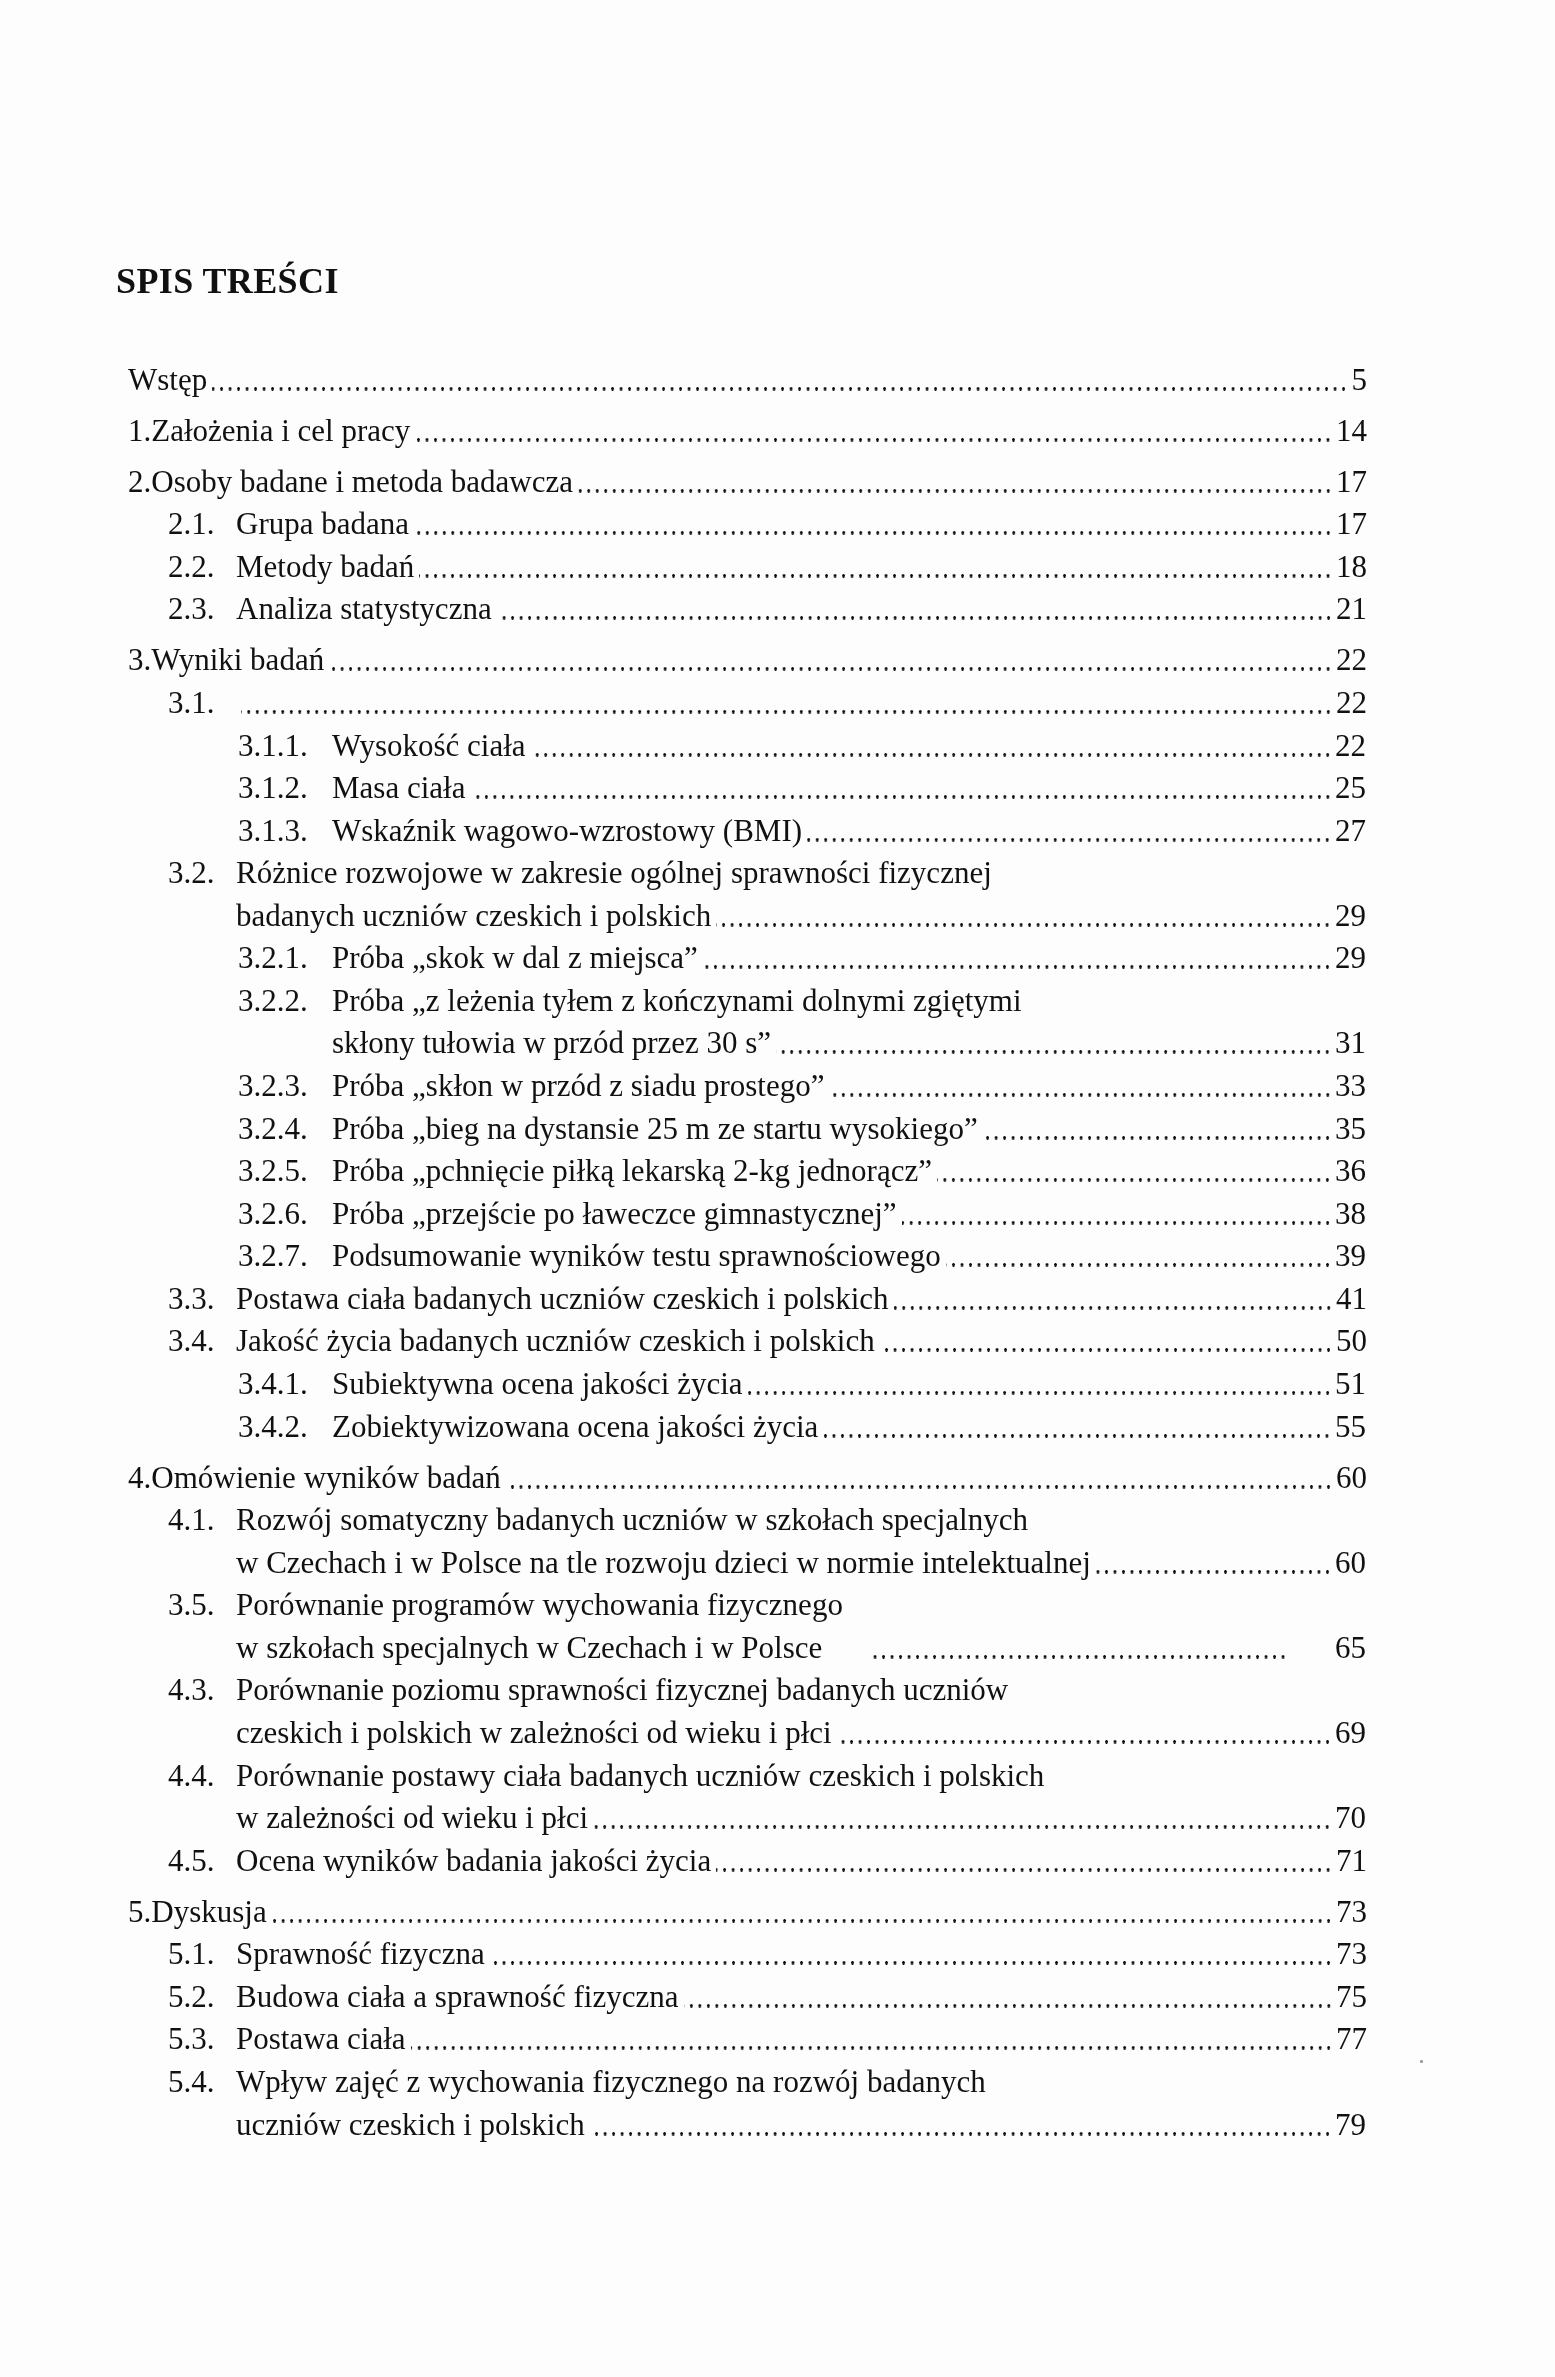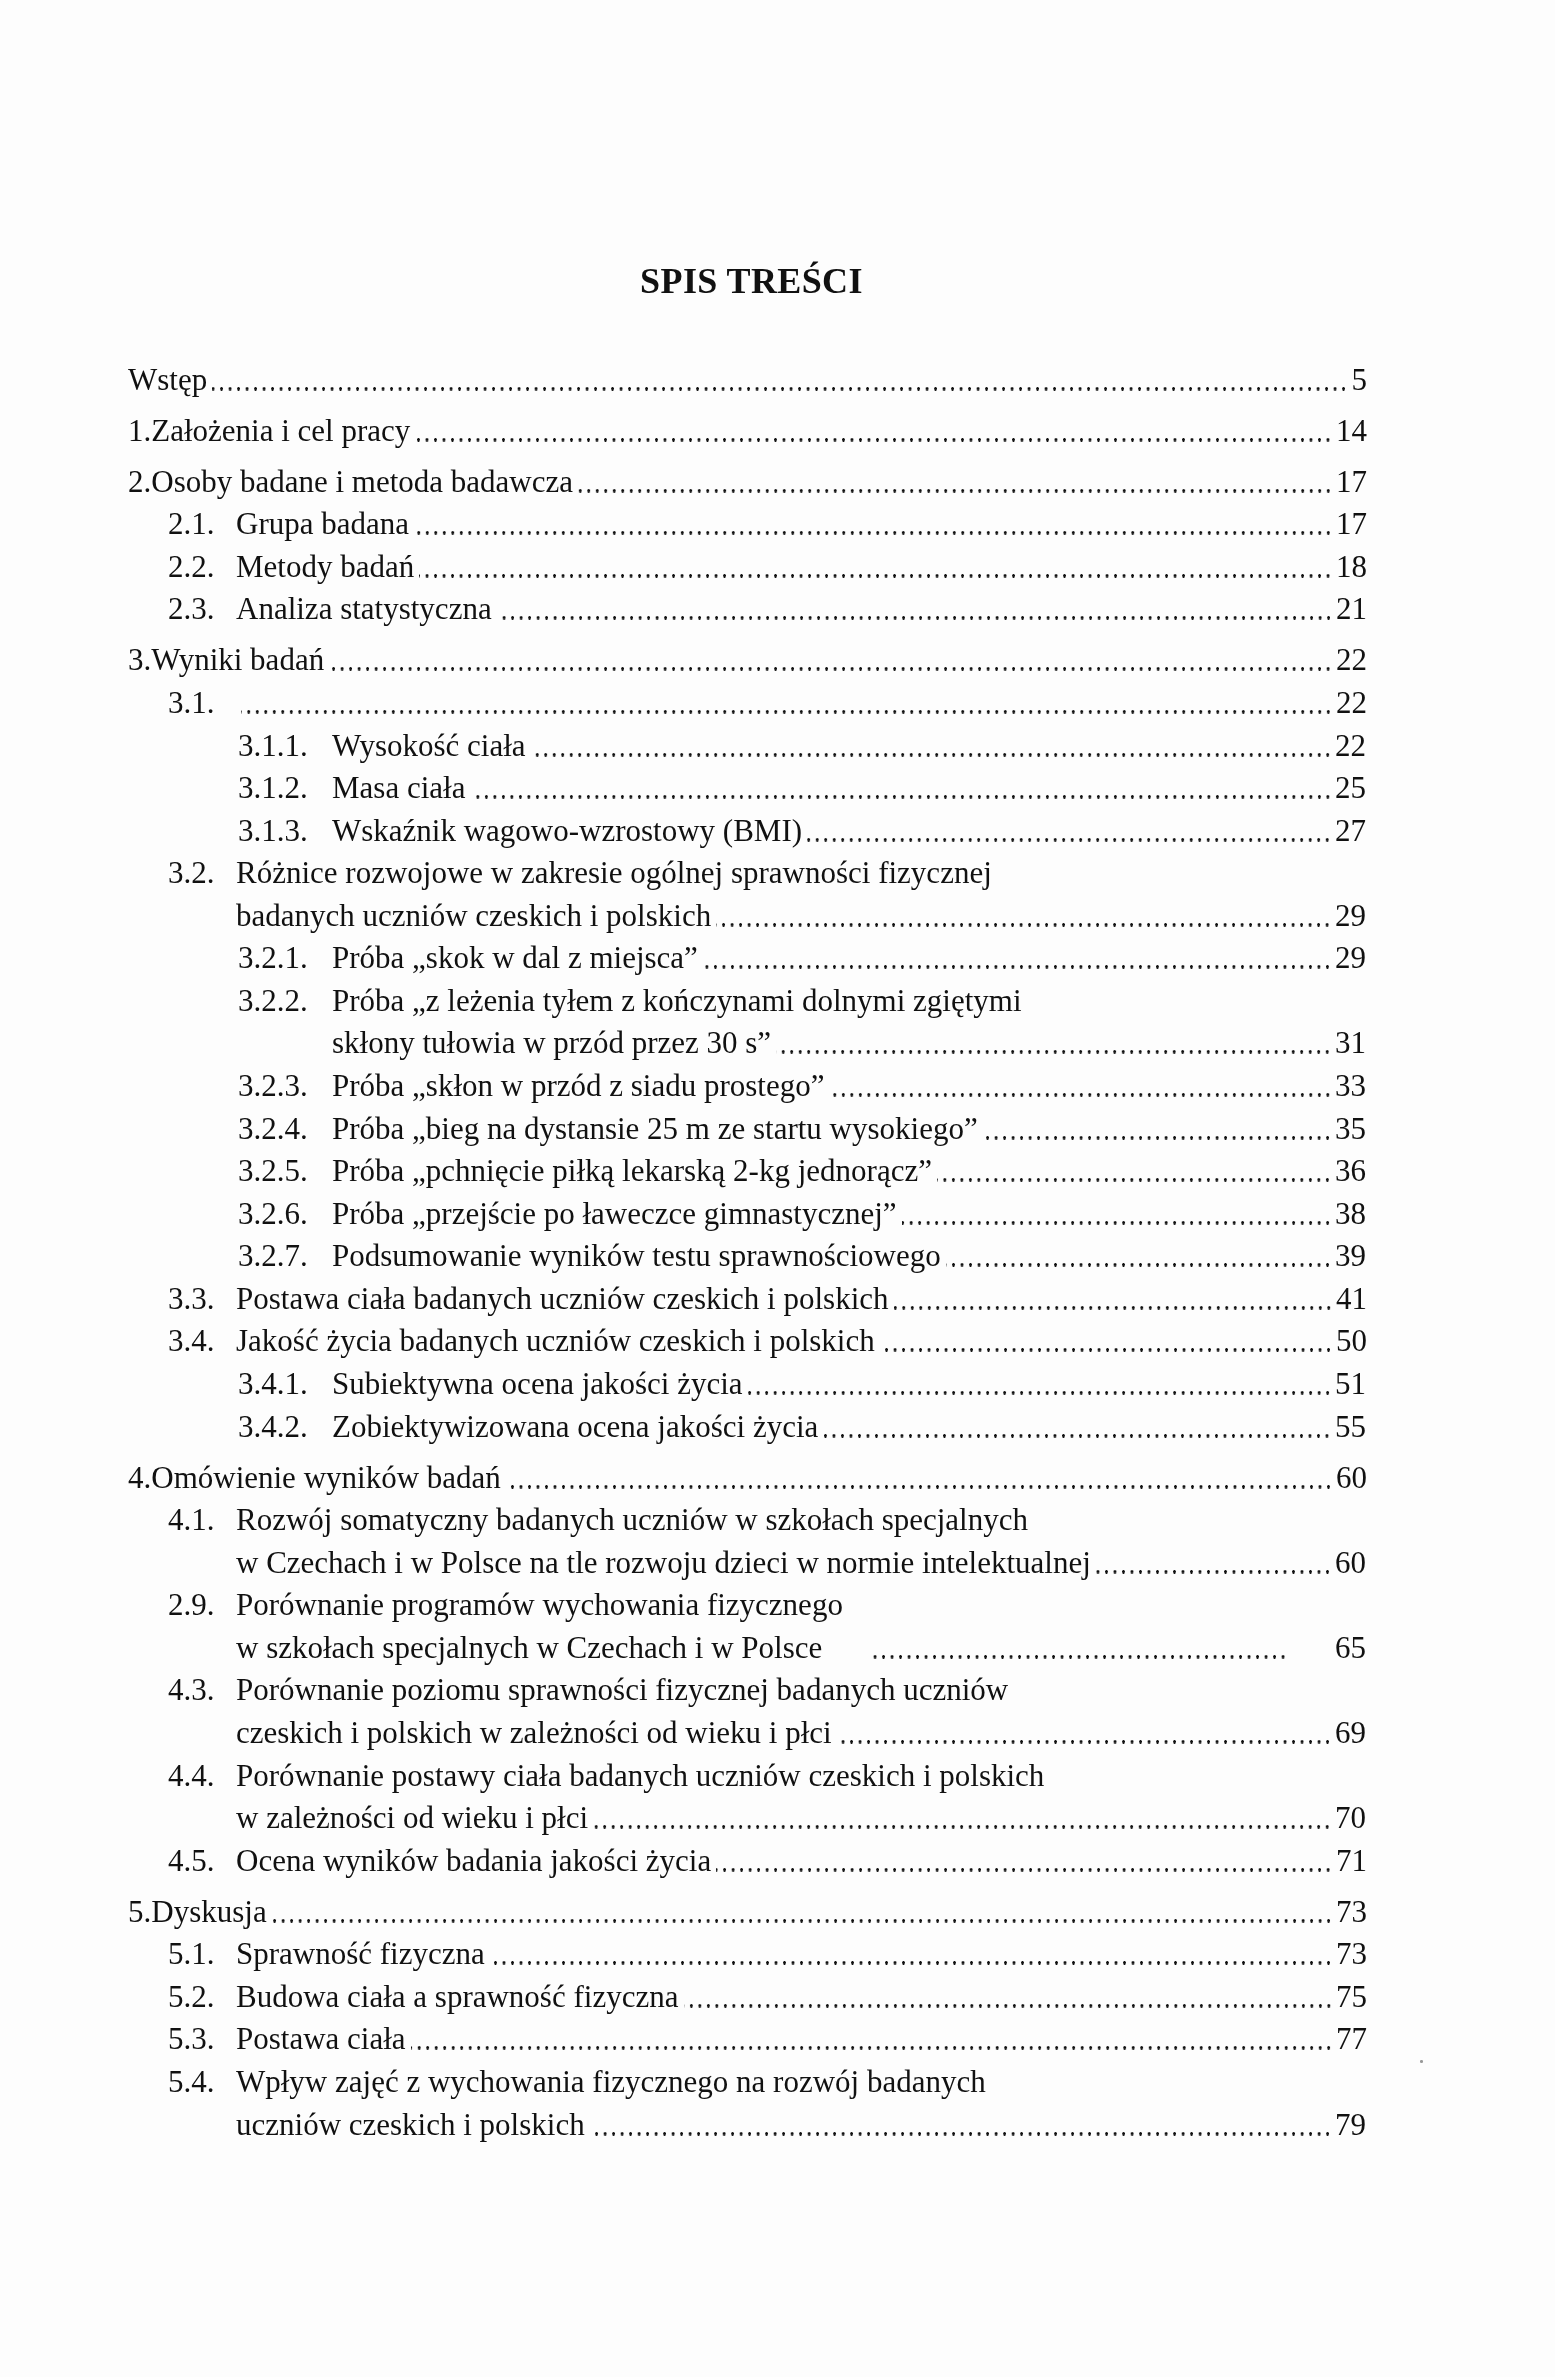--- a/index.html
+++ b/index.html
@@ -3,22 +3,22 @@
 <meta charset="utf-8">
 <style>
   html, body { margin: 0; padding: 0; background: #ffffff; }
   body { width: 1555px; height: 2377px; position: relative; overflow: hidden; }
   .page {
     position: absolute; left: 0; top: 0; width: 1555px; height: 2377px;
     background: #fdfdfd; color: #111111;
     font-family: "Liberation Serif", "DejaVu Serif", serif;
   }
   .title {
-    position: absolute; left: 132px; width: 1239px; top: 257px;
-    text-align: center; font-weight: bold; font-size: 36px; line-height: 48px;
+    position: absolute; left: 116px; width: 1239px; top: 257px;
+    text-align: left; font-weight: bold; font-size: 36px; line-height: 48px;
     letter-spacing: 0.4px;
   }
   .toc { position: absolute; left: 0; top: 0; width: 1555px; }
   .row {
     position: absolute; height: 43px; font-size: 31px; line-height: 43px;
     display: flex; align-items: baseline; white-space: nowrap;
   }
   .num { display: inline-block; flex: 0 0 auto; }
   .txt { flex: 0 0 auto; }
   .dots {
@@ -190,21 +190,21 @@
       <div class="row" style="left: 168px; top: 1498px; width: 1199px;">
         <span class="num" style="width: 68px;">4.1.</span>
         <span class="txt">Rozwój somatyczny badanych uczniów w szkołach specjalnych</span>
       </div>
       <div class="row" style="left: 236px; top: 1541px; width: 1130px;">
         <span class="txt">w Czechach i w Polsce na tle rozwoju dzieci w normie intelektualnej</span>
         <span class="dots"></span>
         <span class="page-num">60</span>
       </div>
       <div class="row" style="left: 168px; top: 1583px; width: 1199px;">
-        <span class="num" style="width: 68px;">2.9.</span>
+        <span class="num" style="width: 68px;">3.5.</span>
         <span class="txt">Porównanie programów wychowania fizycznego</span>
       </div>
       <div class="row" style="left: 236px; top: 1626px; width: 1130px; gap: 44px;">
         <span class="txt">w szkołach specjalnych w Czechach i w Polsce</span>
         <span class="dots"></span>
         <span class="page-num">65</span>
       </div>
       <div class="row" style="left: 168px; top: 1668px; width: 1199px;">
         <span class="num" style="width: 68px;">4.3.</span>
         <span class="txt">Porównanie poziomu sprawności fizycznej badanych uczniów</span>

